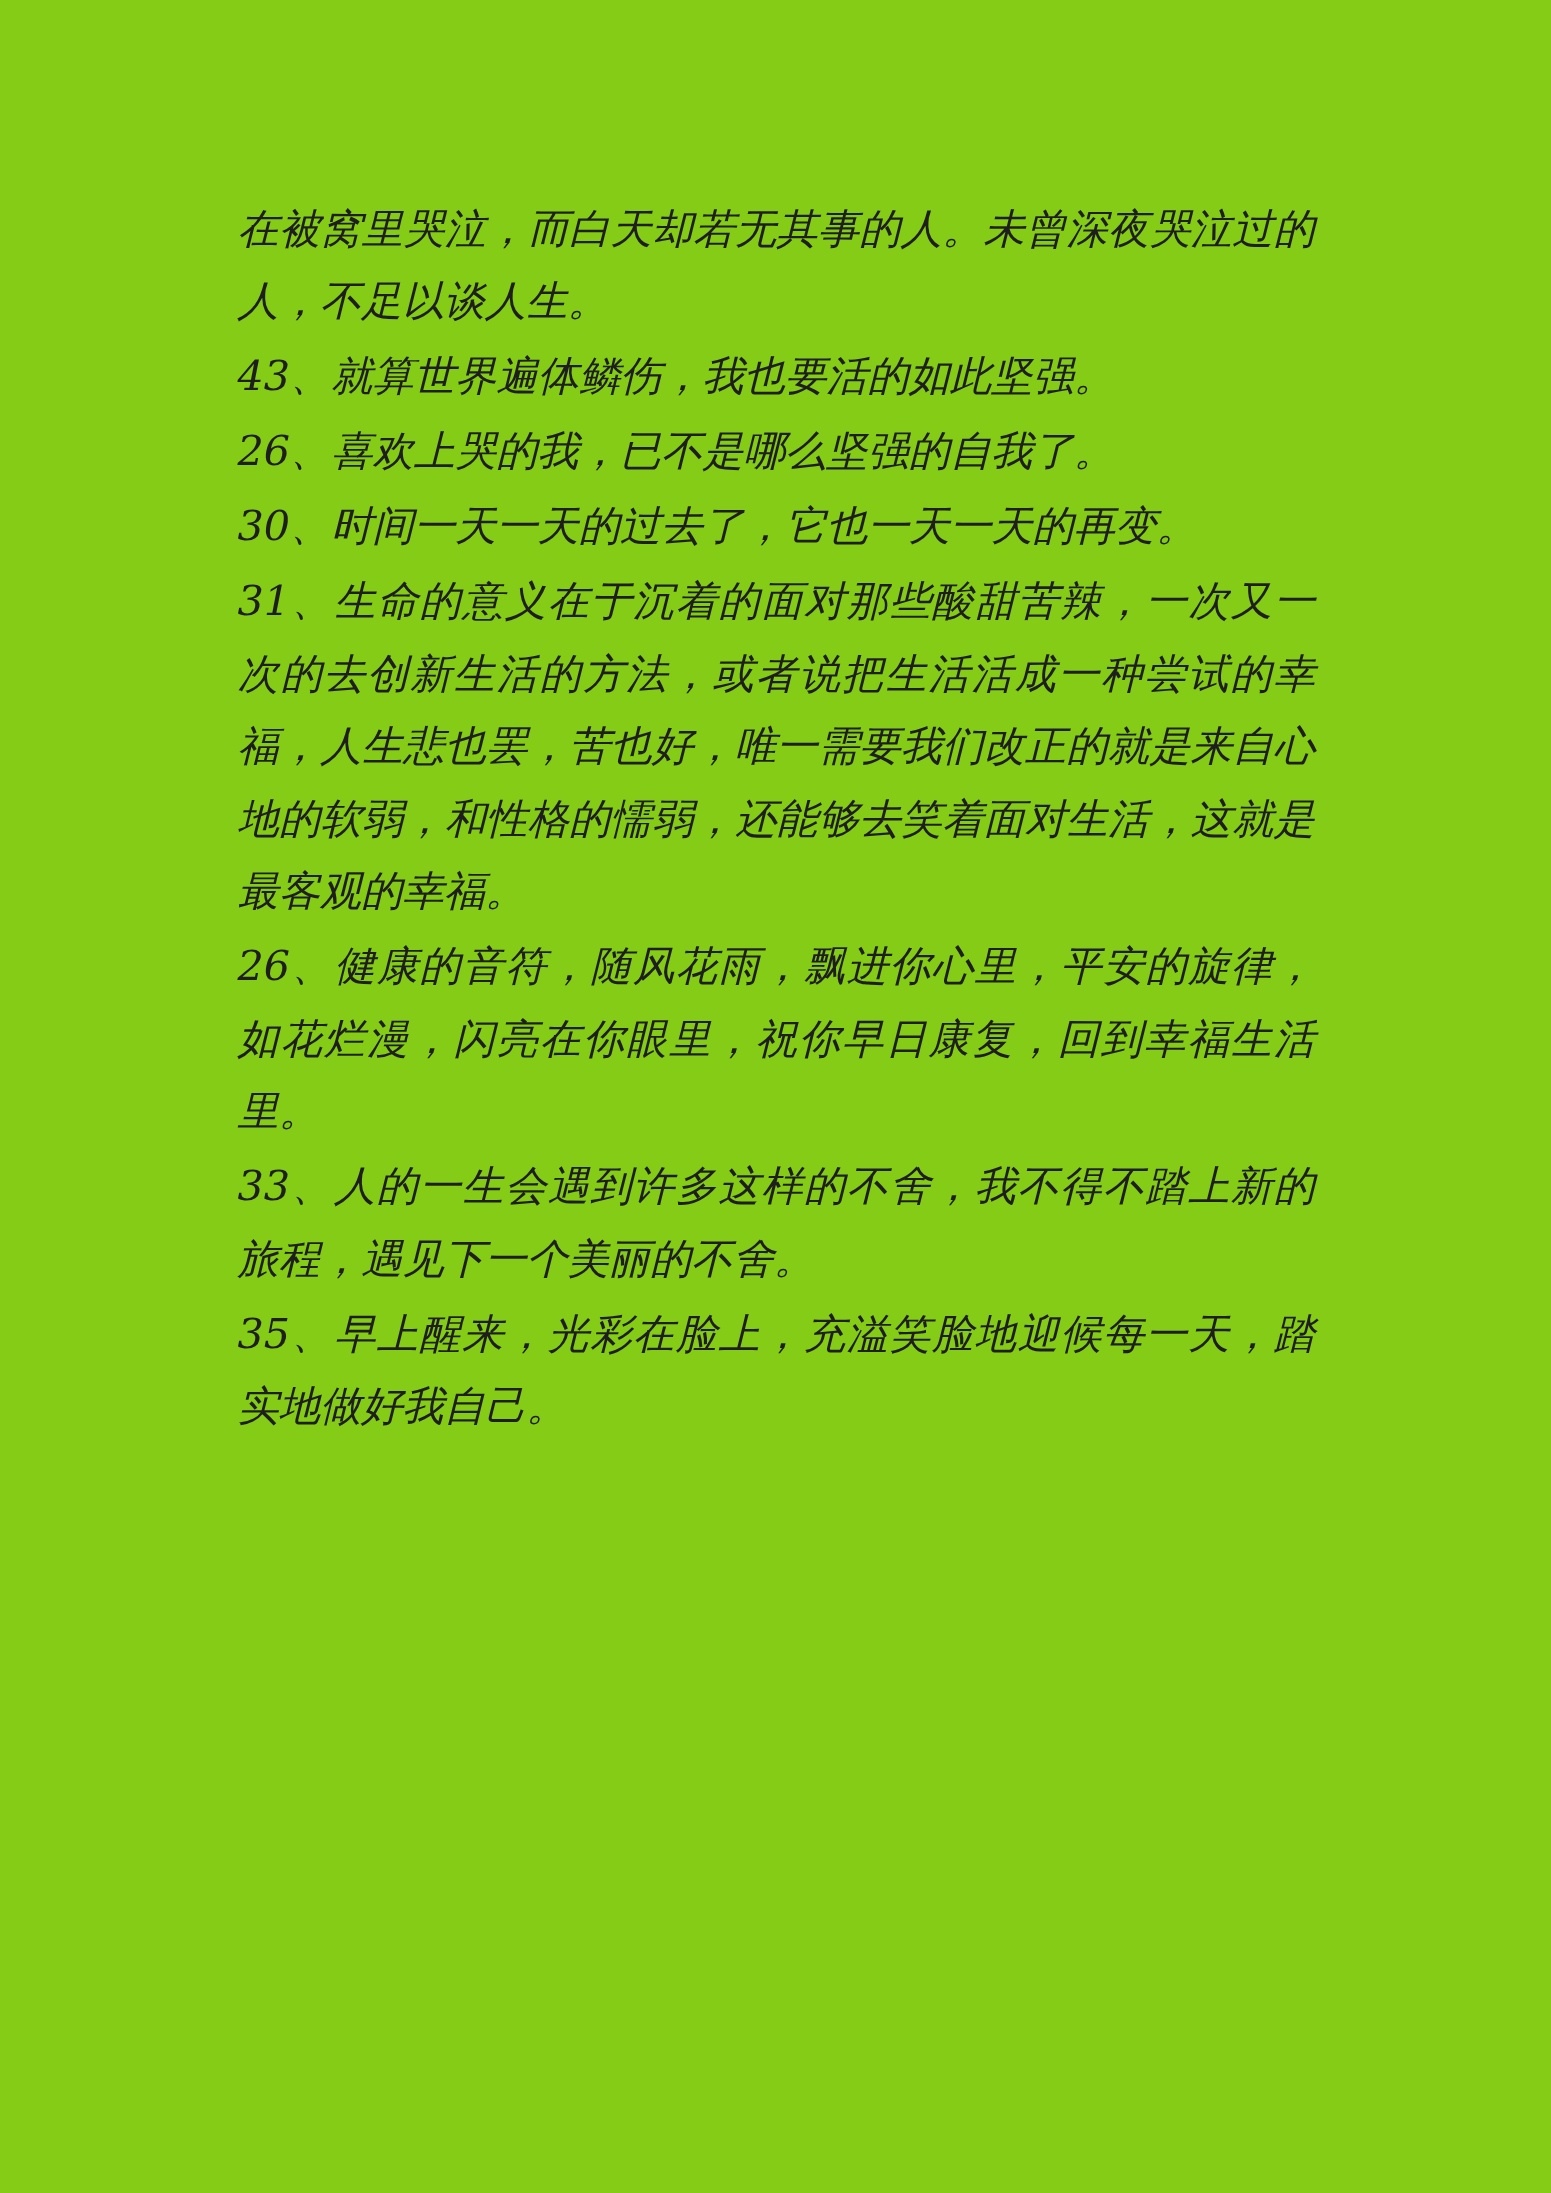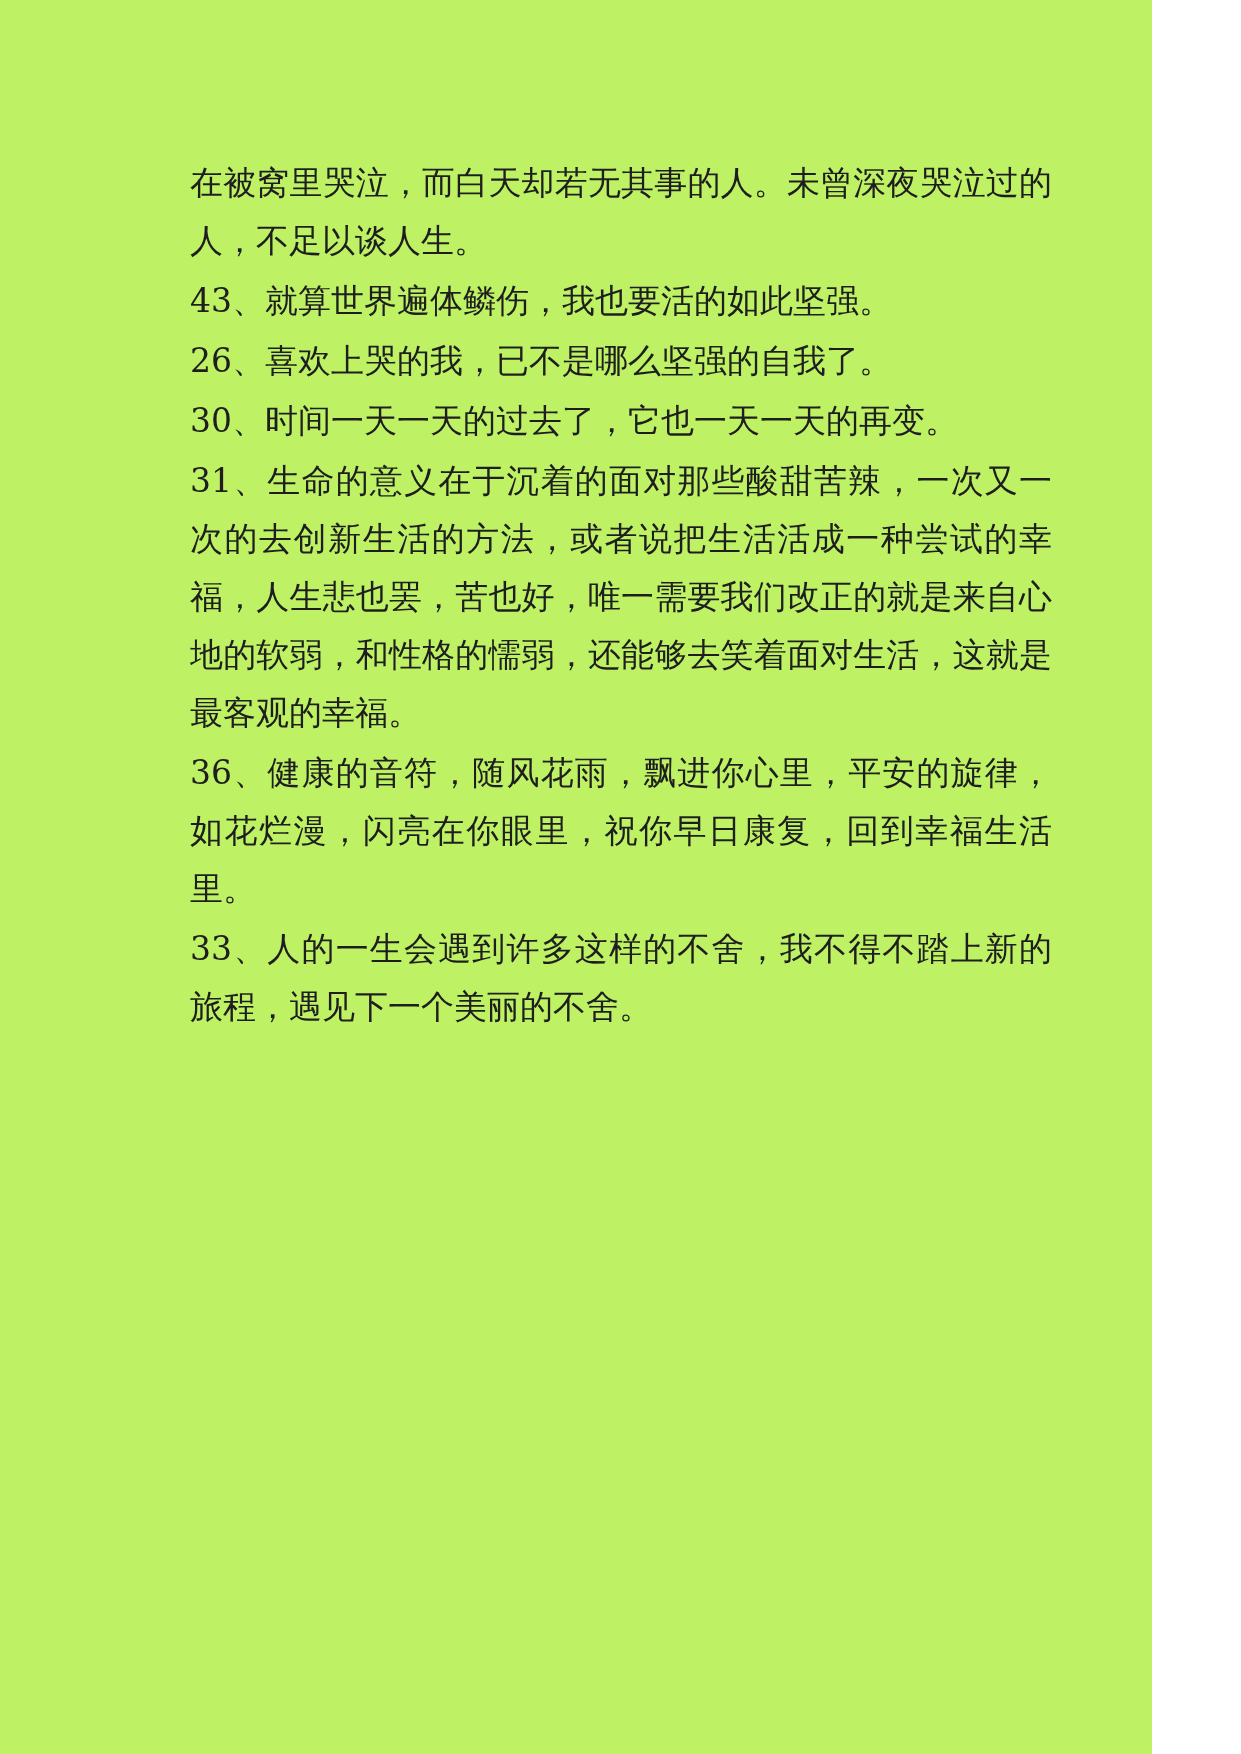--- a/index.html
+++ b/index.html
@@ -2,24 +2,25 @@
 <html><head>
 <meta charset="utf-8">
 <style>
   html, body {
     margin: 0;
     padding: 0;
     background: #ffffff;
   }
   .page {
     position: relative;
-    width: 1152px;
+    width: 1241px;
     height: 1754px;
-    background: #bef264;
+    background: #84cc16;
     overflow: hidden;
+    font-style: italic;
   }
   .text-block {
     position: absolute;
     left: 190px;
     top: 154px;
     width: 862px;
     color: #1e1e1e;
     font-family: "DejaVu Serif", serif;
     font-size: 33px;
     line-height: 58px;
@@ -36,16 +37,17 @@
 </head>
 <body>
 
 <div class="page">
   <div class="text-block">
     <p>在被窝里哭泣，而白天却若无其事的人。未曾深夜哭泣过的人，不足以谈人生。</p>
     <p>43、就算世界遍体鳞伤，我也要活的如此坚强。</p>
     <p>26、喜欢上哭的我，已不是哪么坚强的自我了。</p>
     <p>30、时间一天一天的过去了，它也一天一天的再变。</p>
     <p>31、生命的意义在于沉着的面对那些酸甜苦辣，一次又一次的去创新生活的方法，或者说把生活活成一种尝试的幸福，人生悲也罢，苦也好，唯一需要我们改正的就是来自心地的软弱，和性格的懦弱，还能够去笑着面对生活，这就是最客观的幸福。</p>
-    <p>36、健康的音符，随风花雨，飘进你心里，平安的旋律，如花烂漫，闪亮在你眼里，祝你早日康复，回到幸福生活里。</p>
+    <p>26、健康的音符，随风花雨，飘进你心里，平安的旋律，如花烂漫，闪亮在你眼里，祝你早日康复，回到幸福生活里。</p>
     <p>33、人的一生会遇到许多这样的不舍，我不得不踏上新的旅程，遇见下一个美丽的不舍。</p>
+    <p>35、早上醒来，光彩在脸上，充溢笑脸地迎候每一天，踏实地做好我自己。</p>
   </div>
 </div>
 
 </body></html>

